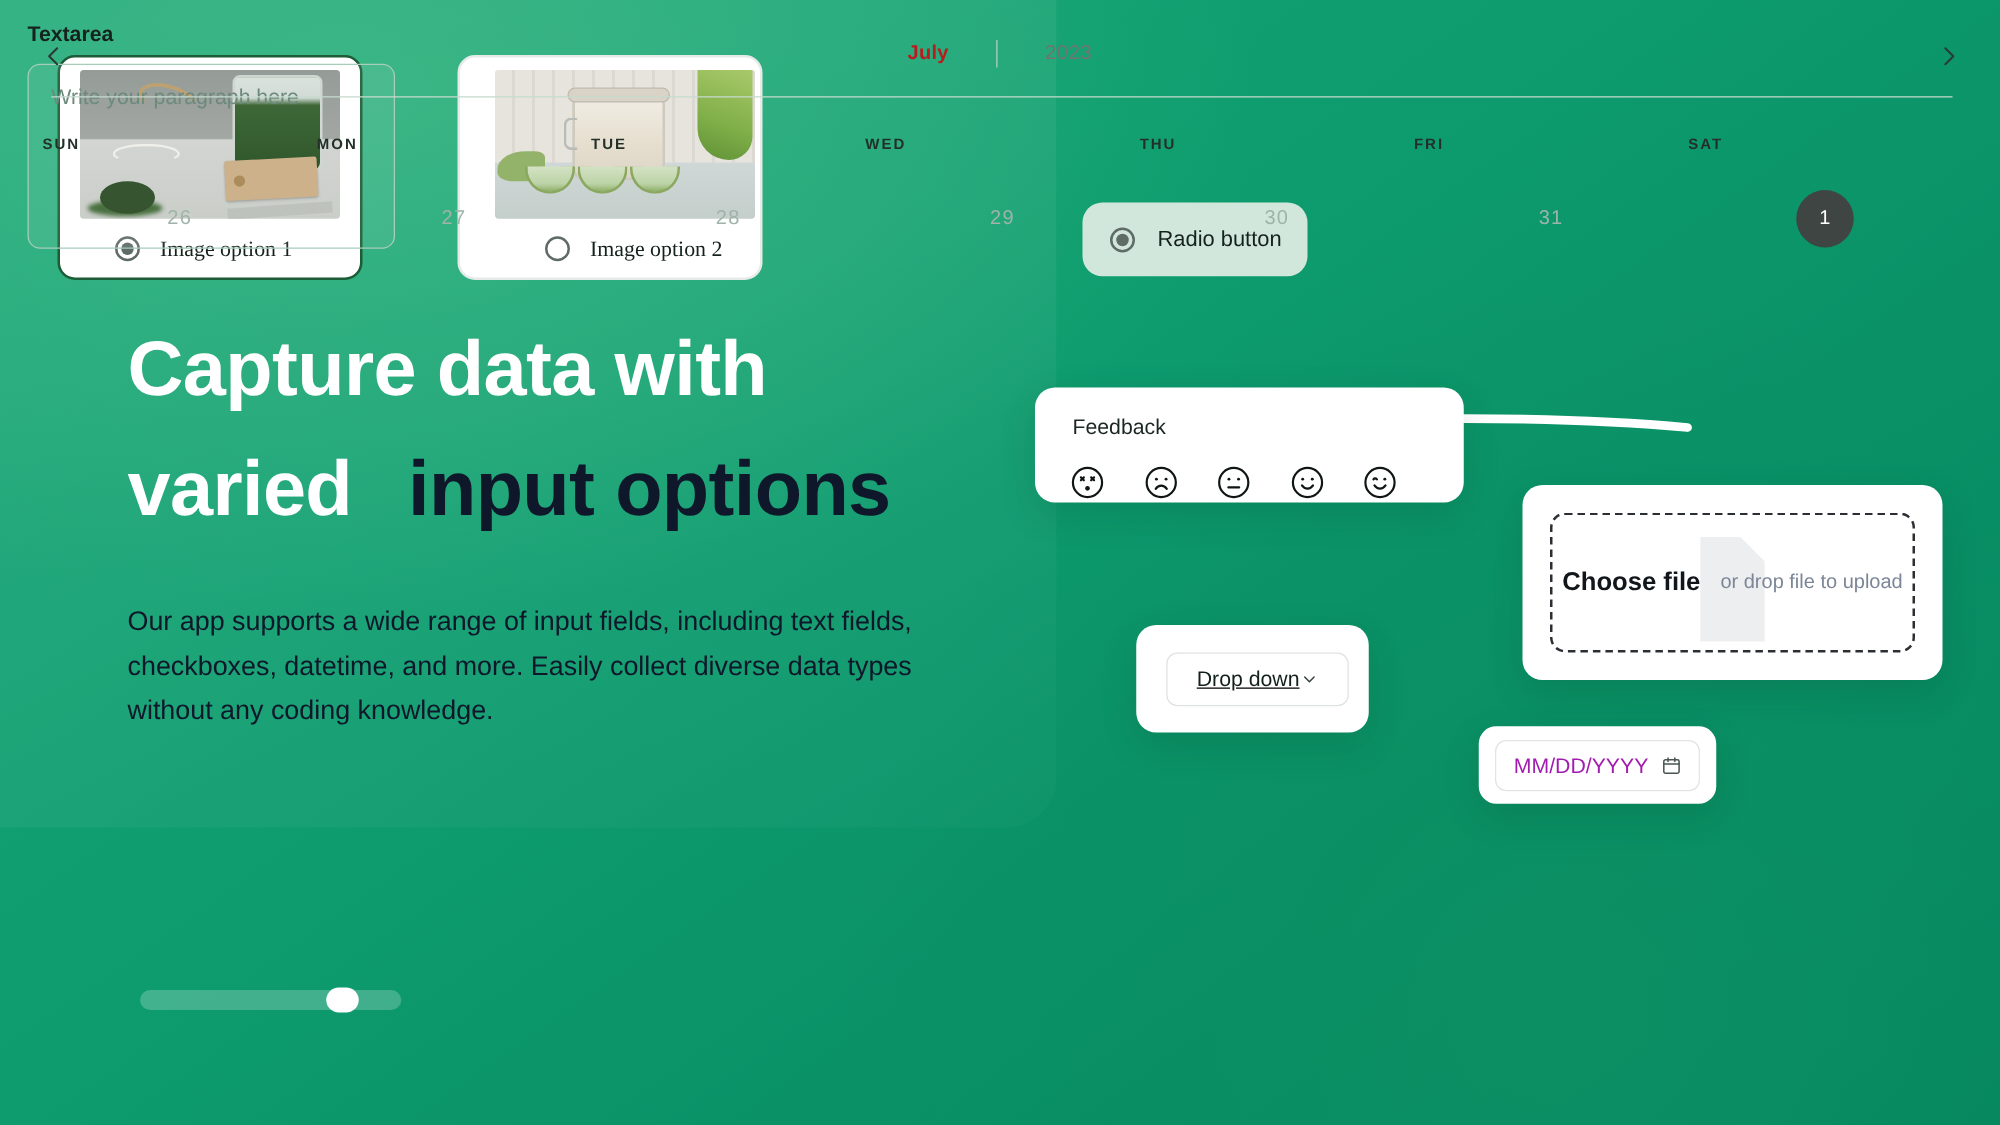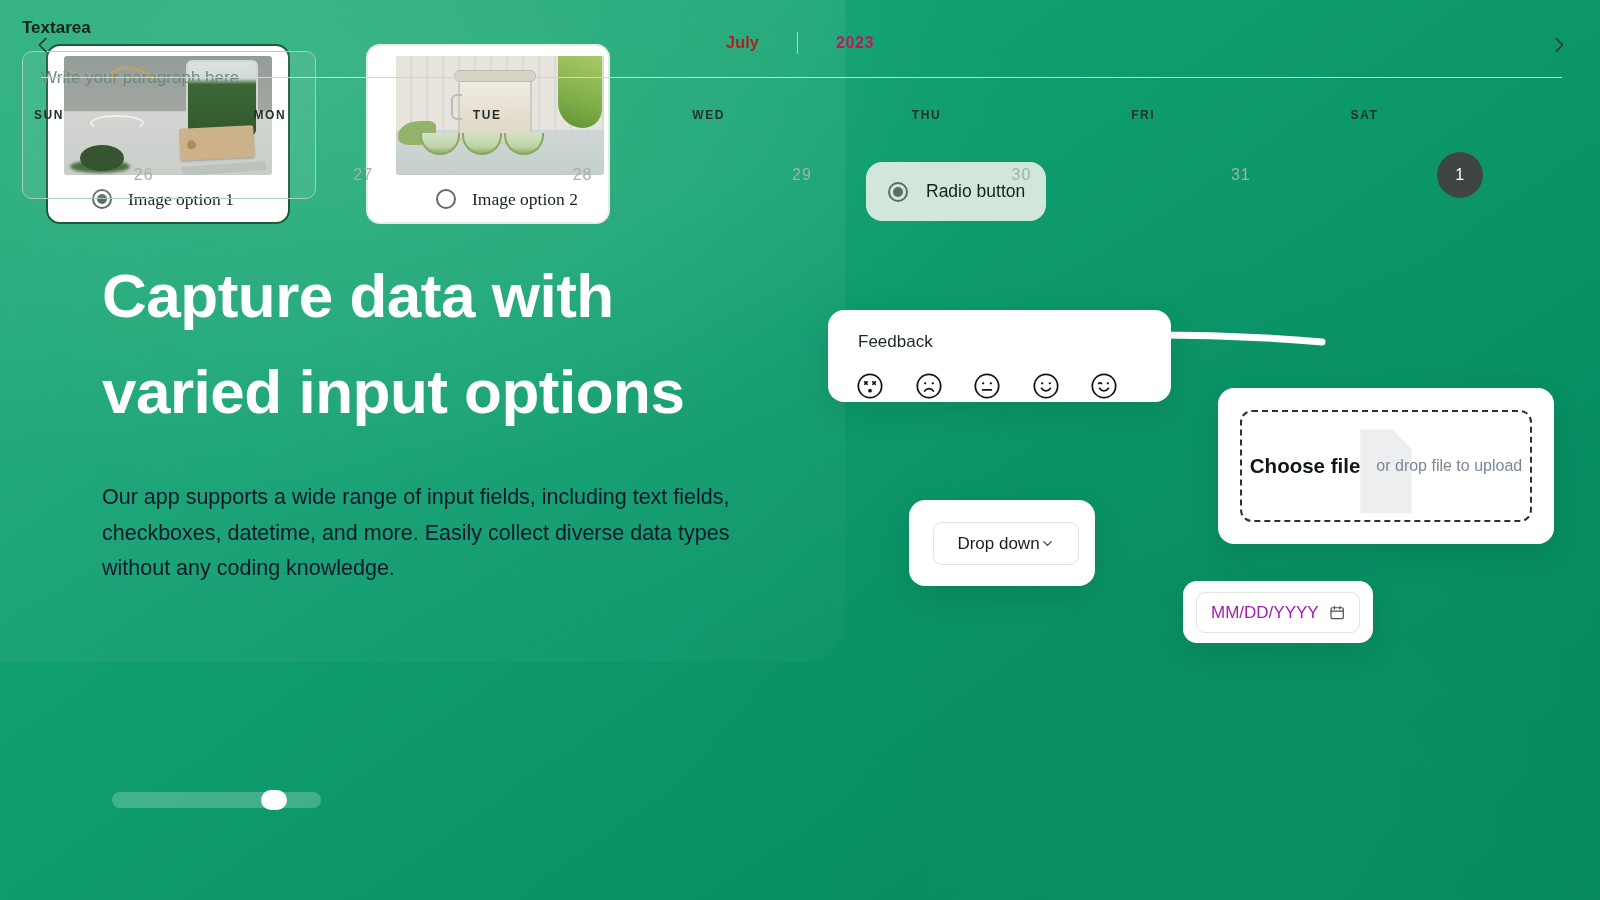--- a/index.html
+++ b/index.html
@@ -24,21 +24,21 @@
     border-radius: 0 0 40px 0;
     background: linear-gradient(155deg, rgba(255,255,255,0.085) 0%, rgba(255,255,255,0.055) 55%, rgba(255,255,255,0.02) 100%);
   }
 
   
   .hero { position: absolute; left: 102px; top: 248px; width: 700px; }
   .hero h1 {
     font-size: 62px; line-height: 96px; font-weight: 800;
     color: #ffffff; letter-spacing: -0.5px; white-space: nowrap;
   }
-  .hero h1 .accent { color: #ffffff; position: relative; }
+  .hero h1 .accent { color: #0f172a; position: relative; margin-left: 28px; }
   .underline-wrap { position: relative; height: 0; }
   .underline {
     position: absolute; left: 218px; top: -28px; width: 424px; height: 22px;
   }
   .hero p {
     margin-top: 40px;
     font-size: 21.5px; line-height: 35.5px; color: #0f172a; font-weight: 400;
     max-width: 690px;
   }
 
@@ -189,21 +189,21 @@
   .faces { position: absolute; left: 28px; top: 62px; display: flex; gap: 30.5px; }
   .face svg { display: block; }
 
   
   #dropdown-card {
     left: 909px; top: 500px; width: 186px; height: 86px; border-radius: 16px;
   }
   .dd-box {
     position: absolute; left: 24px; top: 22px; width: 146px; height: 43px;
     border: 1px solid #dfe3e1; border-radius: 9px;
-    display: flex; align-items: center; justify-content: center; 
+    display: flex; align-items: center; justify-content: center;  text-decoration: underline;
   }
   .dd-label { font-size: 17px; color: #14201b; }
 
   
   #upload-card {
     left: 1218px; top: 388px; width: 336px; height: 156px; border-radius: 16px;
   }
   .dropzone {
     position: absolute; inset: 22px 22px 22px 22px;
     border: 2px dashed #2b2f33; border-radius: 12px;
@@ -262,21 +262,21 @@
     position: absolute; left: 0; right: 0; top: 32px;
     display: flex; align-items: center; justify-content: center; gap: 0;
   }
   .cal-nav {
     position: absolute; top: 34px; width: 22px; height: 22px; color: #2b3a33;
   }
   #cal-prev { left: 32px; }
   #cal-next { right: 30px; }
   .cal-month { font-size: 16px; font-weight: 700; color: #b91c1c; letter-spacing: 0.2px; }
   .cal-sep { width: 1px; height: 22px; background: #b8cfc3; margin: 0 38px; }
-  .cal-year { font-size: 16px; font-weight: 700; color: #be185d; letter-spacing: 0.6px; }
+  .cal-year { font-size: 16px; font-weight: 400; color: #737373; letter-spacing: 0.6px; }
   .cal-rule { position: absolute; left: 41px; right: 38px; top: 77px; height: 1px; background: #c6dace; }
   .cal-dows {
     position: absolute; left: 34px; right: 30px; top: 108px;
     display: grid; grid-template-columns: repeat(7, 1fr);
   }
   .cal-dows span {
     font-size: 12px; font-weight: 700; color: #223029; letter-spacing: 1.6px;
   }
   .cal-days {
     position: absolute; left: 34px; right: 30px; top: 152px;

